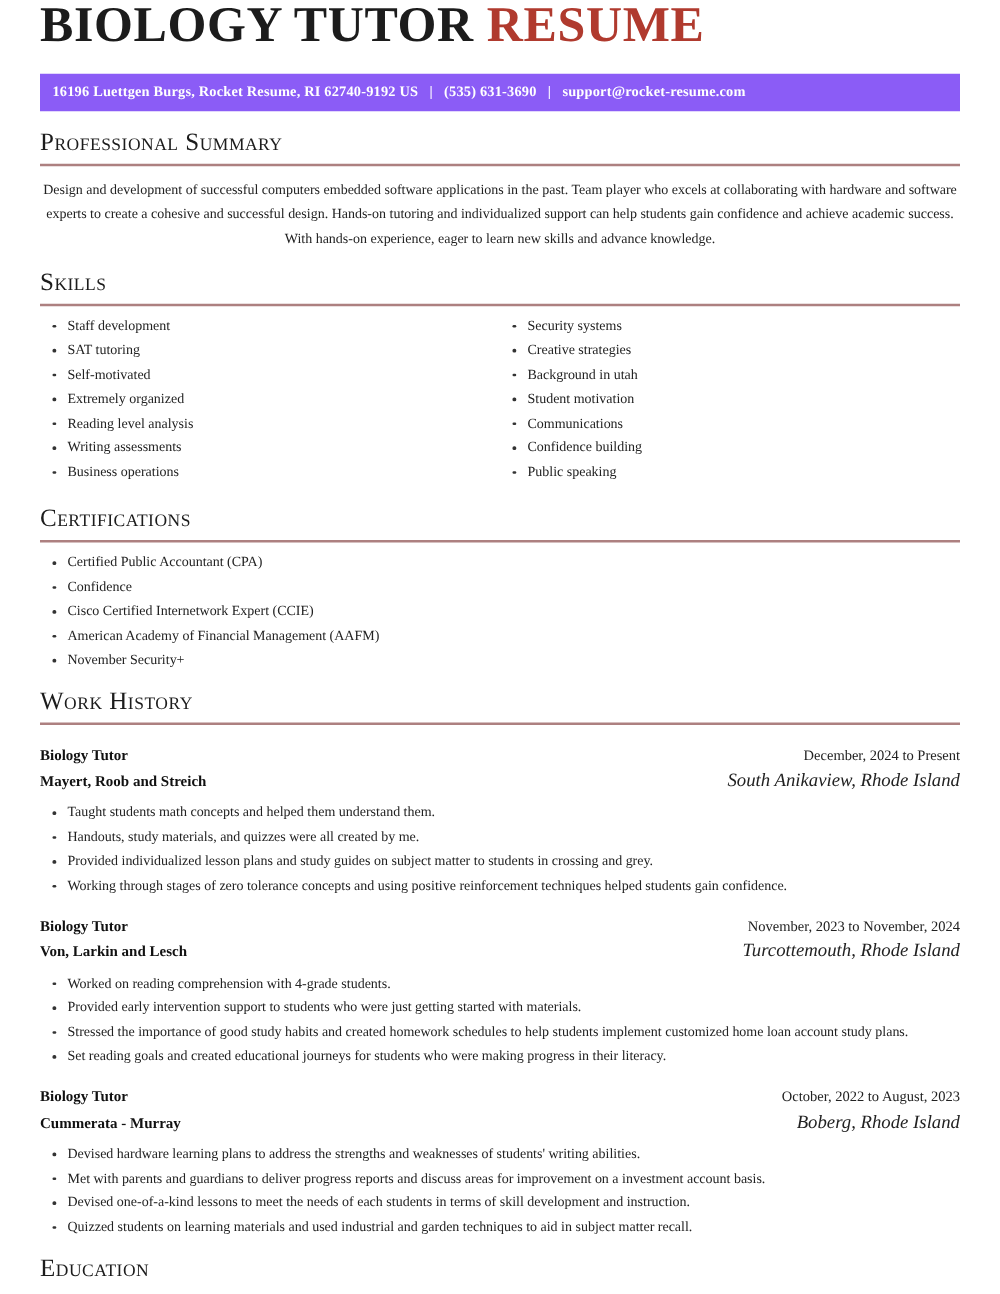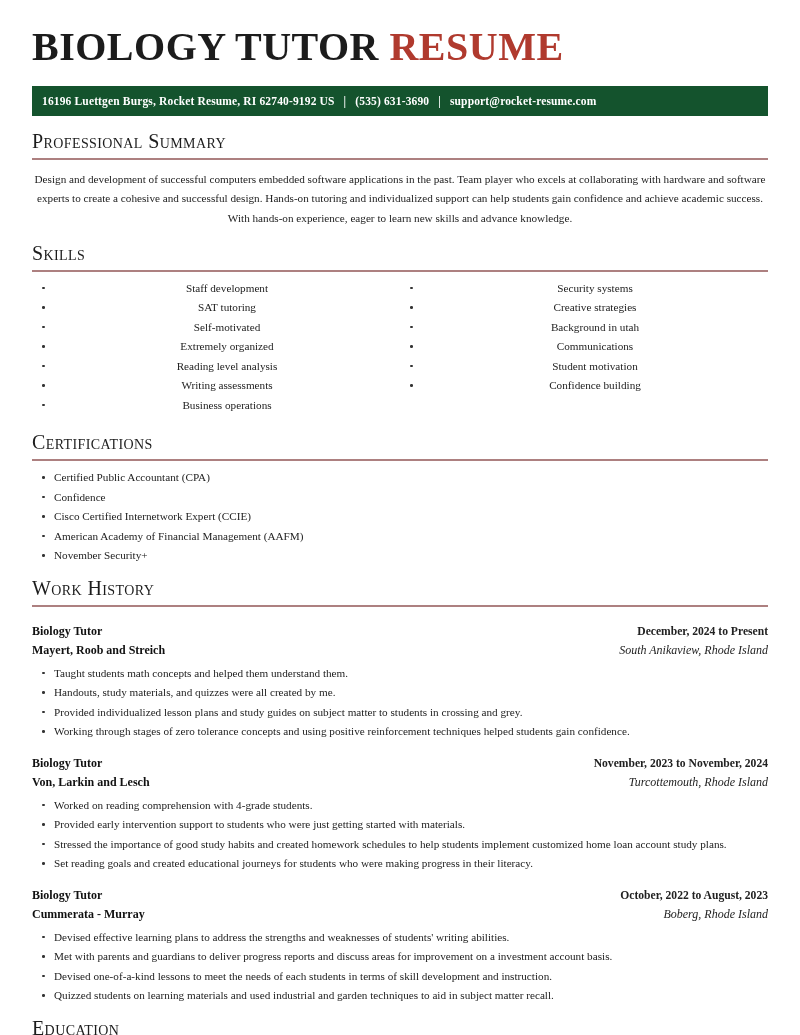--- a/index.html
+++ b/index.html
@@ -23,29 +23,28 @@
     overflow: hidden;
   }
 
   
   .resume-title {
     font-family: "Liberation Serif", "DejaVu Serif", serif;
     font-size: 40px;
     font-weight: 700;
     letter-spacing: 0.5px;
     line-height: 1.0;
-    padding-top: 27px;
     margin: 0;
     white-space: nowrap;
   }
   .title-role { color: #1c1c1c; }
   .title-word { color: #b03a2e; }
 
   .contact-bar {
-    background: #14532d;
+    background: #8b5cf6;
     color: #ffffff;
     margin-top: 19px;
     height: 30px;
     display: flex;
     align-items: center;
     padding: 0 10px;
   }
   .contact-inner {
     font-size: 11.5px;
     font-weight: 700;
@@ -109,21 +108,21 @@
     width: 2.6px;
     height: 2.6px;
     border-radius: 50%;
     background: #333333;
   }
 
   .two-col {
     display: flex;
     margin-top: 9px;
   }
-  .two-col .col { width: 50%; text-align: center; }
+  .two-col .col { width: 50%; }
   .two-col ul.bullets { margin-top: 0; }
 
   
   .entry { margin-top: 15px; }
   .entry-row {
     display: flex;
     justify-content: space-between;
     align-items: baseline;
     line-height: 1.5;
   }
@@ -132,26 +131,26 @@
     font-weight: 700;
     color: #111111;
   }
   .entry-left-org {
     font-size: 12px;
     font-weight: 700;
     color: #111111;
   }
   .entry-right-date {
     font-size: 11.6px;
-    font-weight: 700;
+    font-weight: 400;
     color: #222222;
     text-align: right;
   }
   .entry-right-place {
-    font-size: 12px;
+    font-size: 15px;
     font-style: italic;
     color: #222222;
     text-align: center;
   }
   .entry ul.bullets { margin-top: 7px; }
 </style>
 </head>
 <body>
 
 <div class="page">
@@ -187,23 +186,24 @@
             <li>Reading level analysis</li>
             <li>Writing assessments</li>
             <li>Business operations</li>
           </ul>
       </div>
       <div class="col">
         <ul class="bullets">
             <li>Security systems</li>
             <li>Creative strategies</li>
             <li>Background in utah</li>
+            <li>Student motivation</li>
             <li>Communications</li>
-            <li>Student motivation</li>
             <li>Confidence building</li>
+            <li>Public speaking</li>
           </ul>
       </div>
     </div>
   </div>
 
   <div class="section">
     <h2 class="section-head">Certifications</h2>
     <hr class="rule">
     <ul class="bullets">
         <li>Certified Public Accountant (CPA)</li>
@@ -253,21 +253,21 @@
         <div class="entry">
           <div class="entry-row">
             <span class="entry-left-title">Biology Tutor</span>
             <span class="entry-right-date">October, 2022 to August, 2023</span>
           </div>
           <div class="entry-row">
             <span class="entry-left-org">Cummerata - Murray</span>
             <span class="entry-right-place">Boberg, Rhode Island</span>
           </div>
           <ul class="bullets">
-            <li>Devised effective learning plans to address the strengths and weaknesses of students' writing abilities.</li>
+            <li>Devised hardware learning plans to address the strengths and weaknesses of students' writing abilities.</li>
             <li>Met with parents and guardians to deliver progress reports and discuss areas for improvement on a investment account basis.</li>
             <li>Devised one-of-a-kind lessons to meet the needs of each students in terms of skill development and instruction.</li>
             <li>Quizzed students on learning materials and used industrial and garden techniques to aid in subject matter recall.</li>
           </ul>
         </div>
       </div>
   </div>
 
   <div class="section">
     <h2 class="section-head">Education</h2>

